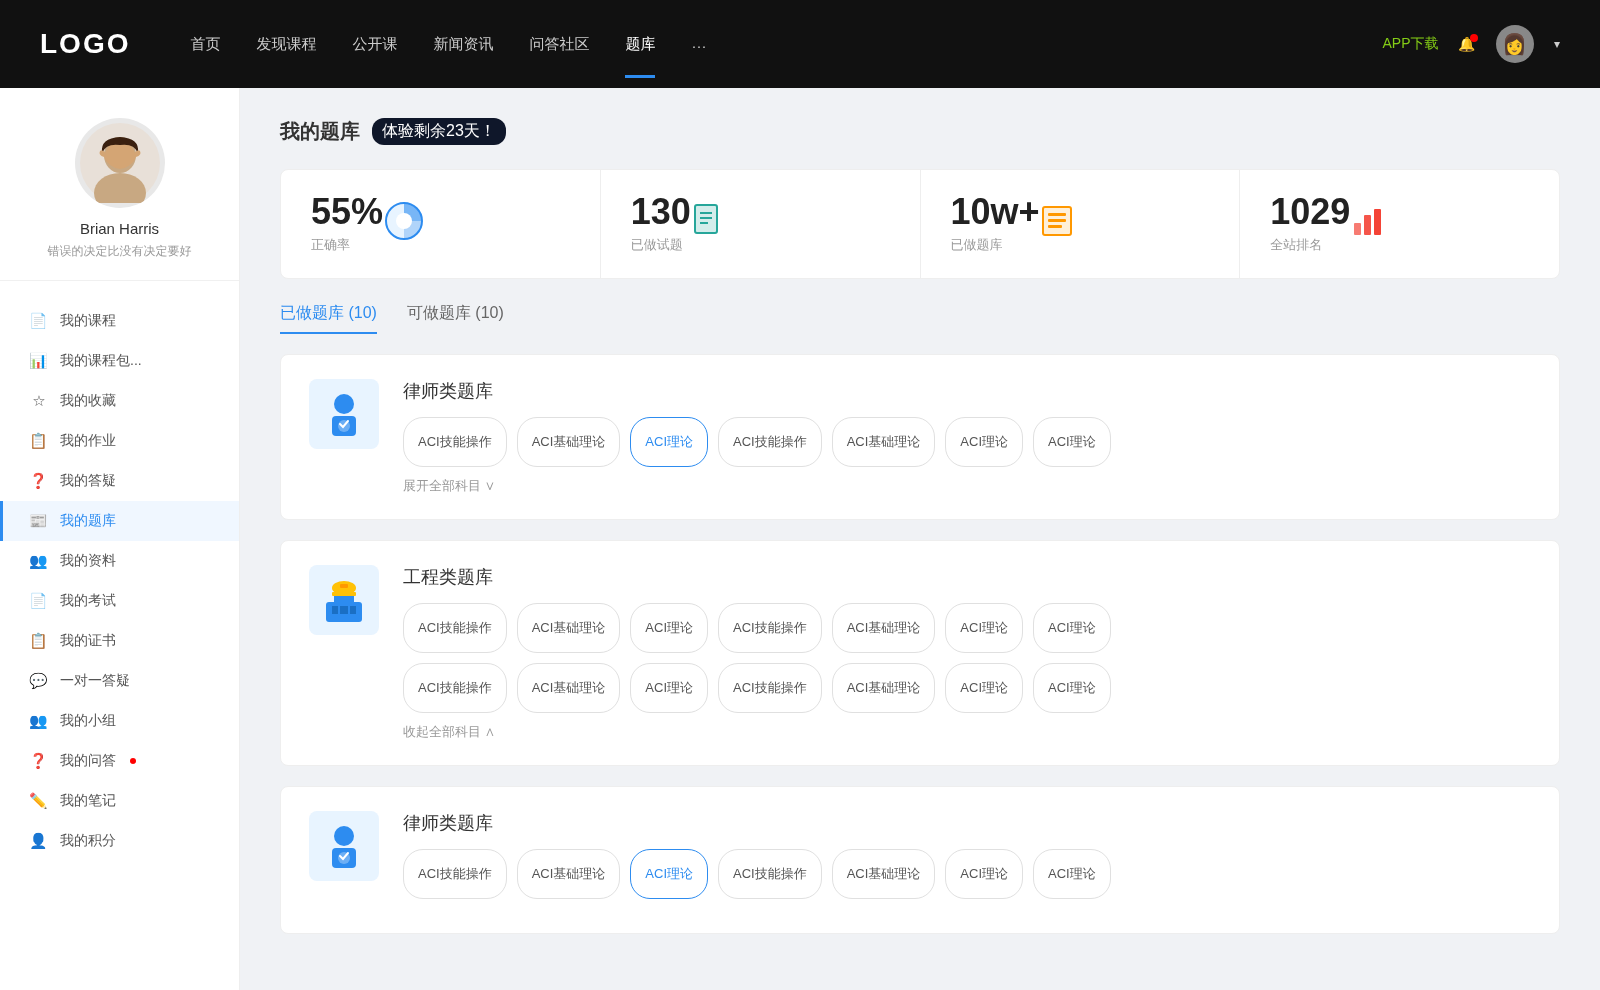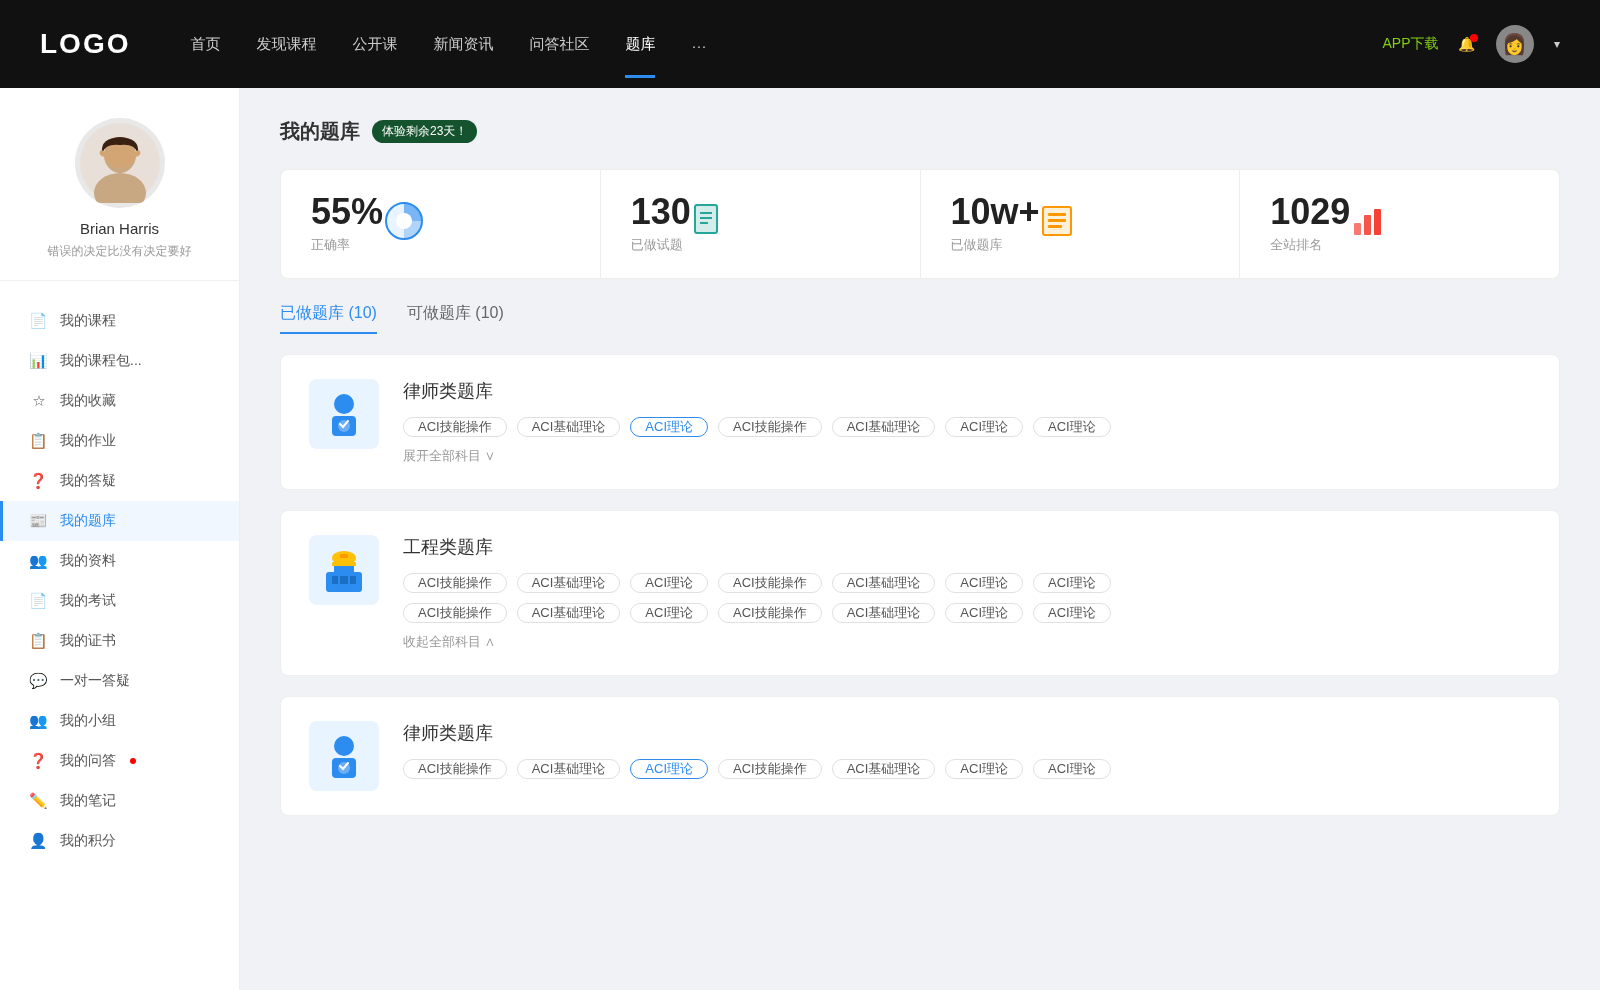--- a/index.html
+++ b/index.html
@@ -171,23 +171,23 @@
       align-items: center;
       gap: 12px;
       margin-bottom: 24px;
     }
     .page-title {
       font-size: 20px;
       font-weight: 600;
       color: #333;
     }
     .trial-badge {
-      background: #14532d;
+      background: #0f172a;
       color: white;
-      font-size: 12px;
+      font-size: 16px;
       padding: 3px 10px;
       border-radius: 12px;
     }
 
     
     .stats-row {
       display: flex;
       background: white;
       border-radius: 8px;
       margin-bottom: 24px;
@@ -261,21 +261,21 @@
       color: #333;
       margin-bottom: 14px;
     }
     .tags-row {
       display: flex;
       flex-wrap: wrap;
       gap: 10px;
       margin-bottom: 10px;
     }
     .tag {
-      padding: 0 14px;
+      padding: 15px 14px;
       border-radius: 20px;
       font-size: 13px;
       cursor: pointer;
       border: 1px solid #e0e0e0;
       color: #555;
       background: white;
     }
     .tag.active {
       border-color: #2d8cf0;
       color: #2d8cf0;

